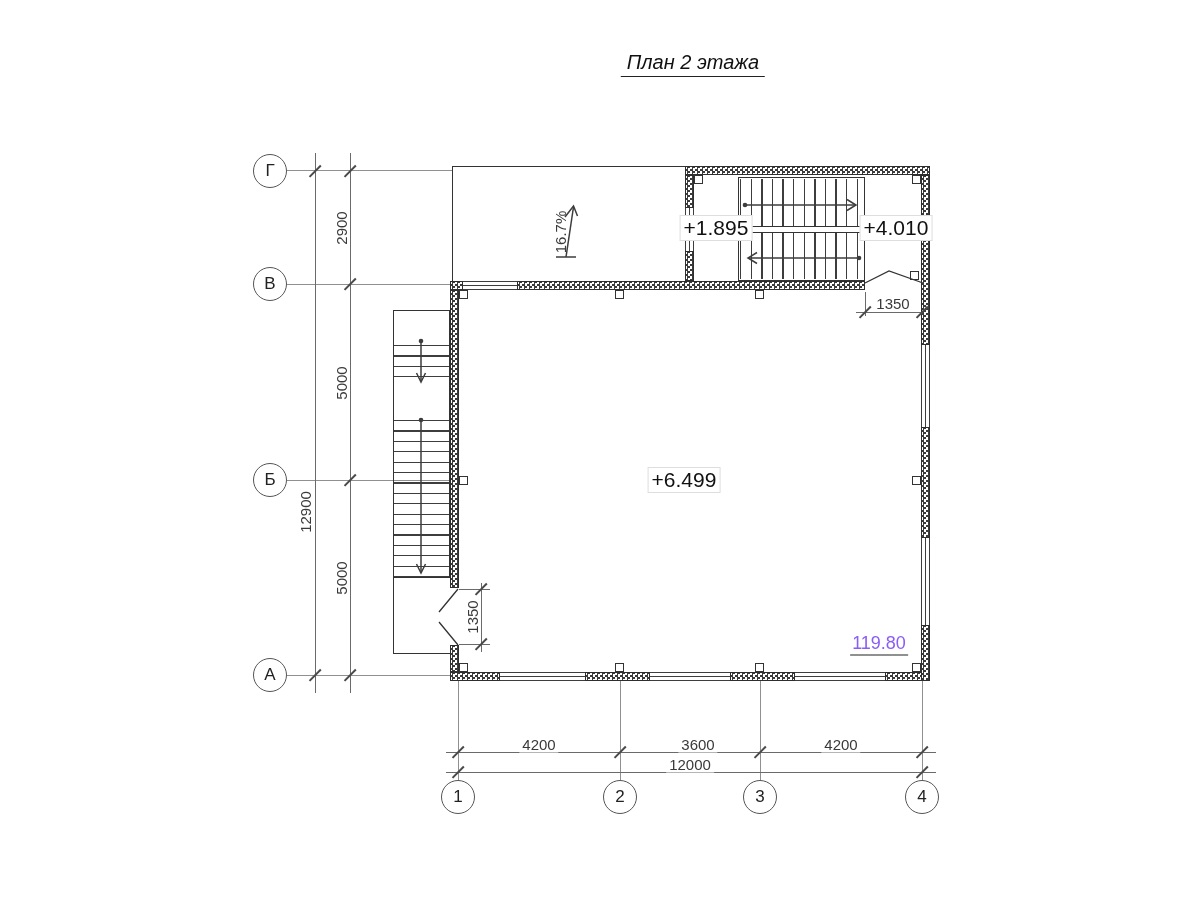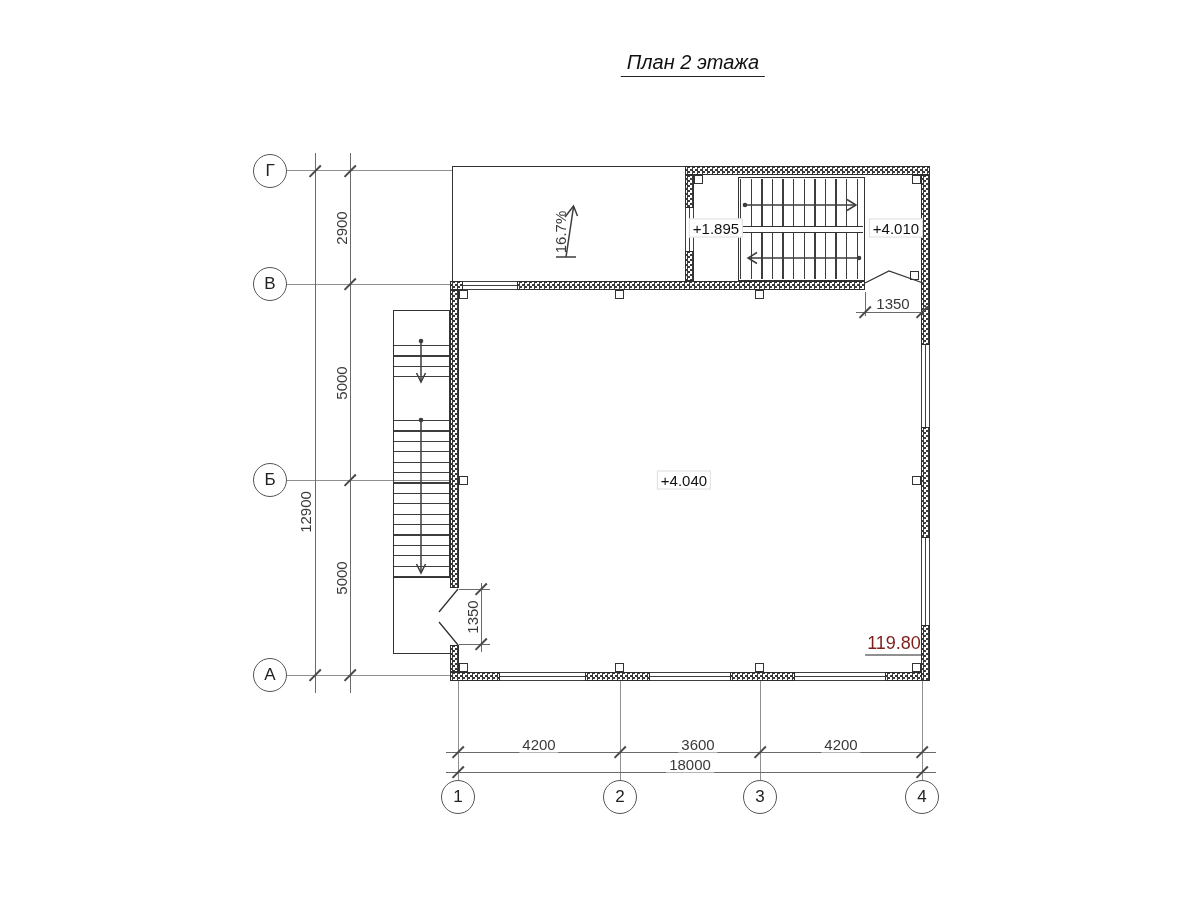--- a/index.html
+++ b/index.html
@@ -18,32 +18,32 @@
   .colmark{position:absolute;width:9px;height:9px;border:1.4px solid #333;background:#fff;z-index:4;box-sizing:border-box;}
   .leader{position:absolute;background:#909090;z-index:1;}
   .dim{position:absolute;background:#6a6a6a;z-index:2;}
   .tick{position:absolute;width:16px;height:1.5px;background:#4a4a4a;transform:translate(-50%,-50%) rotate(-45deg);z-index:5;}
   .dimtext{position:absolute;font-size:15px;color:#3a3a3a;background:#fff;padding:0 3px;
            transform:translate(-50%,-50%);z-index:5;white-space:nowrap;}
   .dimtext.rot{transform:translate(-50%,-50%) rotate(-90deg);}
   .axcircle{position:absolute;width:34px;height:34px;border:1.3px solid #555;border-radius:50%;background:#fff;
             display:flex;align-items:center;justify-content:center;font-size:17px;color:#222;
             z-index:2;transform:translate(-50%,-50%);box-sizing:border-box;}
-  .lvl{position:absolute;font-size:15px;color:#111;background:#fff;border:1px solid #dedede;padding:0 3px;
+  .lvl{position:absolute;font-size:21px;color:#111;background:#fff;border:1px solid #dedede;padding:0 3px;
        transform:translate(-50%,-50%);z-index:6;white-space:nowrap;}
   .stairbox{position:absolute;border:1.4px solid #333;z-index:2;box-sizing:border-box;background:#fff;}
   .stairbox.clear{background:transparent;}
   .flight-v{position:absolute;background-image:repeating-linear-gradient(90deg,#3d3d3d 0 1.3px,transparent 1.3px 10.6px);z-index:2;}
   .flight-h{position:absolute;background-image:repeating-linear-gradient(180deg,#3d3d3d 0 1.3px,transparent 1.3px 10.4px);z-index:2;}
   .divider{position:absolute;border-top:1.4px solid #333;border-bottom:1.4px solid #333;background:#fff;z-index:3;box-sizing:border-box;}
   .thin{position:absolute;background:#333;z-index:2;}
   .title{position:absolute;font-size:20px;font-style:italic;color:#111;border-bottom:1.4px solid #222;
          padding:0 6px 2px;transform:translate(-50%,-50%);z-index:6;white-space:nowrap;}
-  .area{position:absolute;font-size:18px;color:#7f1d1d;border-bottom:1.3px solid #222;padding:0 2px 1px;
-        transform:translate(-50%,-50%);z-index:6;white-space:nowrap;margin-left:15px;}
+  .area{position:absolute;font-size:18px;color:#8b5cf6;border-bottom:1.3px solid #222;padding:0 2px 1px;
+        transform:translate(-50%,-50%);z-index:6;white-space:nowrap;}
   svg.ov{position:absolute;overflow:visible;z-index:5;}
 </style>
 </head>
 <body>
 
 <div id="sheet">
 
   <div class="title" style="left:693px;top:64px;">План 2 этажа</div>
 
   <div class="leader" style="left:287px;top:170px;width:165px;height:1px;"></div>
@@ -73,21 +73,21 @@
   <div class="dim" style="left:446px;top:772px;width:490px;height:1px;"></div>
   <div class="tick" style="left:458px;top:752px;"></div>
   <div class="tick" style="left:620px;top:752px;"></div>
   <div class="tick" style="left:760px;top:752px;"></div>
   <div class="tick" style="left:922px;top:752px;"></div>
   <div class="tick" style="left:458px;top:772px;"></div>
   <div class="tick" style="left:922px;top:772px;"></div>
   <div class="dimtext" style="left:539px;top:744px;">4200</div>
   <div class="dimtext" style="left:698px;top:744px;">3600</div>
   <div class="dimtext" style="left:841px;top:744px;">4200</div>
-  <div class="dimtext" style="left:690px;top:764px;">18000</div>
+  <div class="dimtext" style="left:690px;top:764px;">12000</div>
 
   <div class="axcircle" style="left:270px;top:171px;">Г</div>
   <div class="axcircle" style="left:270px;top:284px;">В</div>
   <div class="axcircle" style="left:270px;top:480px;">Б</div>
   <div class="axcircle" style="left:270px;top:675px;">А</div>
   <div class="axcircle" style="left:458px;top:797px;">1</div>
   <div class="axcircle" style="left:620px;top:797px;">2</div>
   <div class="axcircle" style="left:760px;top:797px;">3</div>
   <div class="axcircle" style="left:922px;top:797px;">4</div>
 
@@ -213,16 +213,16 @@
         <path d="M23,4 L4,27 M4,37 L23,60"></path>
       </g>
   </svg>
   <div class="dim" style="left:459px;top:589px;width:31px;height:1px;"></div>
   <div class="dim" style="left:459px;top:644px;width:31px;height:1px;"></div>
   <div class="dim" style="left:481px;top:583px;width:1px;height:69px;"></div>
   <div class="tick" style="left:481px;top:589px;"></div>
   <div class="tick" style="left:481px;top:644px;"></div>
   <div class="dimtext rot" style="left:472px;top:617px;">1350</div>
 
-  <div class="lvl" style="left:684px;top:480px;">+4.040</div>
+  <div class="lvl" style="left:684px;top:480px;">+6.499</div>
   <div class="area" style="left:879px;top:644px;">119.80</div>
 
 </div>
 
 </body></html>

